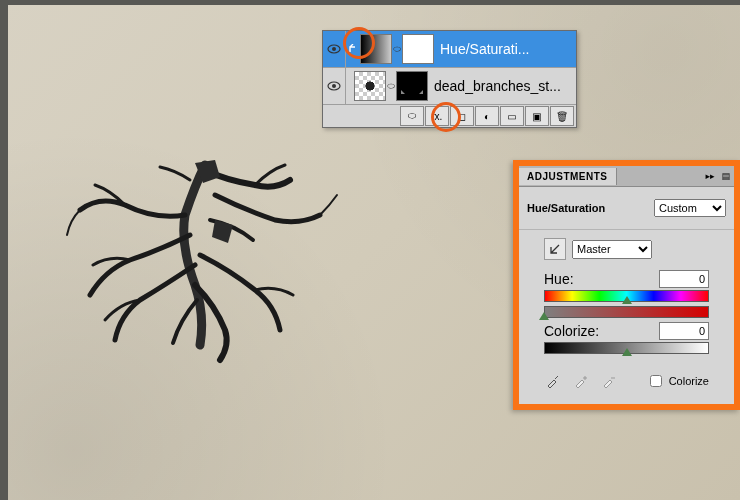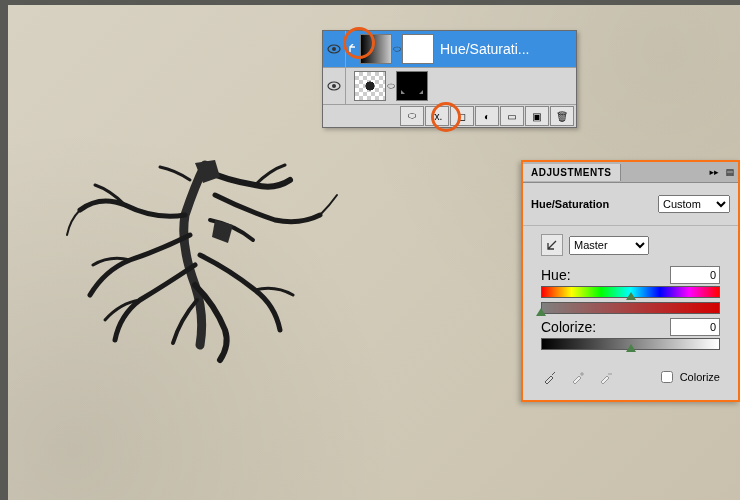--- a/index.html
+++ b/index.html
@@ -22,29 +22,29 @@
 .thumb.branch::after{content:"";position:absolute;inset:4px;background:radial-gradient(circle,#222 30%,transparent 31%)}
 .thumb.blackmask{background:#000}
 .thumb.blackmask::after{content:"";position:absolute;inset:6px 4px;background:linear-gradient(45deg,#888 10%,transparent 11%),linear-gradient(-45deg,#888 10%,transparent 11%)}
 .link{width:10px;font-size:9px;text-align:center;color:#333}
 .clip{width:14px;display:flex;align-items:center;justify-content:center}
 .clip svg{width:10px;height:10px}
 .lname{padding-left:6px;font-size:14px;white-space:nowrap;overflow:hidden;flex:1}
 .layers-footer{height:22px;background:#d6d6d6;display:flex;align-items:center;justify-content:flex-end;gap:1px;padding:0 2px;position:relative}
 .fbtn{width:22px;height:18px;border:1px solid #888;background:#e4e4e4;display:flex;align-items:center;justify-content:center;font-size:10px;cursor:pointer}
 .anno{position:absolute;border:3px solid #e85c1a;border-radius:50%;pointer-events:none}
-.panel{position:absolute;right:0;top:160px;width:215px;background:#d6d6d6;border:2px solid #f97316;box-shadow:-2px 2px 5px rgba(0,0,0,.25)}
+.panel{position:absolute;right:0;top:160px;width:215px;background:#d6d6d6;border:6px solid #f97316;box-shadow:-2px 2px 5px rgba(0,0,0,.25)}
 .panel-tab{display:flex;align-items:center;height:20px;background:#b5b5b5;border-bottom:1px solid #8a8a8a}
 .tab{background:#d6d6d6;padding:3px 8px;font-size:10px;font-weight:bold;border-right:1px solid #8a8a8a;letter-spacing:.5px}
 .tab-fill{flex:1}
 .tabicon{width:16px;text-align:center;font-size:9px}
 .panel-head{display:flex;align-items:center;height:26px;padding:8px 8px;border-bottom:1px solid #b5b5b5}
 .panel-head b{font-size:11px}
 .panel-head select{margin-left:auto;font-size:11px;height:18px;width:72px}
-.panel-body{padding:8px 18px}
+.panel-body{padding:8px 25px}
 .mrow{display:flex;align-items:center;gap:6px;margin-bottom:10px}
 .iconbtn{width:20px;height:20px;border:1px solid #999;background:#e8e8e8;display:flex;align-items:center;justify-content:center;font-size:10px}
 .mrow select{font-size:11px;height:19px;width:80px}
 .srow{margin-bottom:4px}
 .slabel{display:flex;align-items:center;margin-bottom:2px}
 .slabel span{font-size:14px}
 .slabel input{margin-left:auto;width:42px;font-size:11px;text-align:right;height:16px;border:1px solid #7a7a7a;padding:0 3px}
 .track{height:12px;position:relative;margin-bottom:2px}
 .track .bar{height:10px;border:1px solid #5a5a5a}
 .hue .bar{background:linear-gradient(to right,red,#ff0,#0f0,#0ff,#00f,#f0f,red)}
@@ -115,20 +115,21 @@
     <div class="eye">
       <svg viewBox="0 0 14 10">
           <ellipse cx="7" cy="5" rx="6" ry="4" fill="none" stroke="#333" stroke-width="1.2"></ellipse>
           <circle cx="7" cy="5" r="2" fill="#333"></circle>
         </svg>
     </div>
     <div class="thumbgap"></div>
     <div class="thumb branch"></div>
     <div class="link">⬭</div>
     <div class="thumb blackmask"></div>
+    <div class="lname">dead_branches_st...</div>
   </div>
   <div class="layers-footer">
     <div class="fbtn">⬭</div>
     <div class="fbtn">fx.</div>
     <div class="fbtn">◻</div>
     <div class="fbtn">◐</div>
     <div class="fbtn">▭</div>
     <div class="fbtn">▣</div>
     <div class="fbtn">🗑</div>
   </div>

